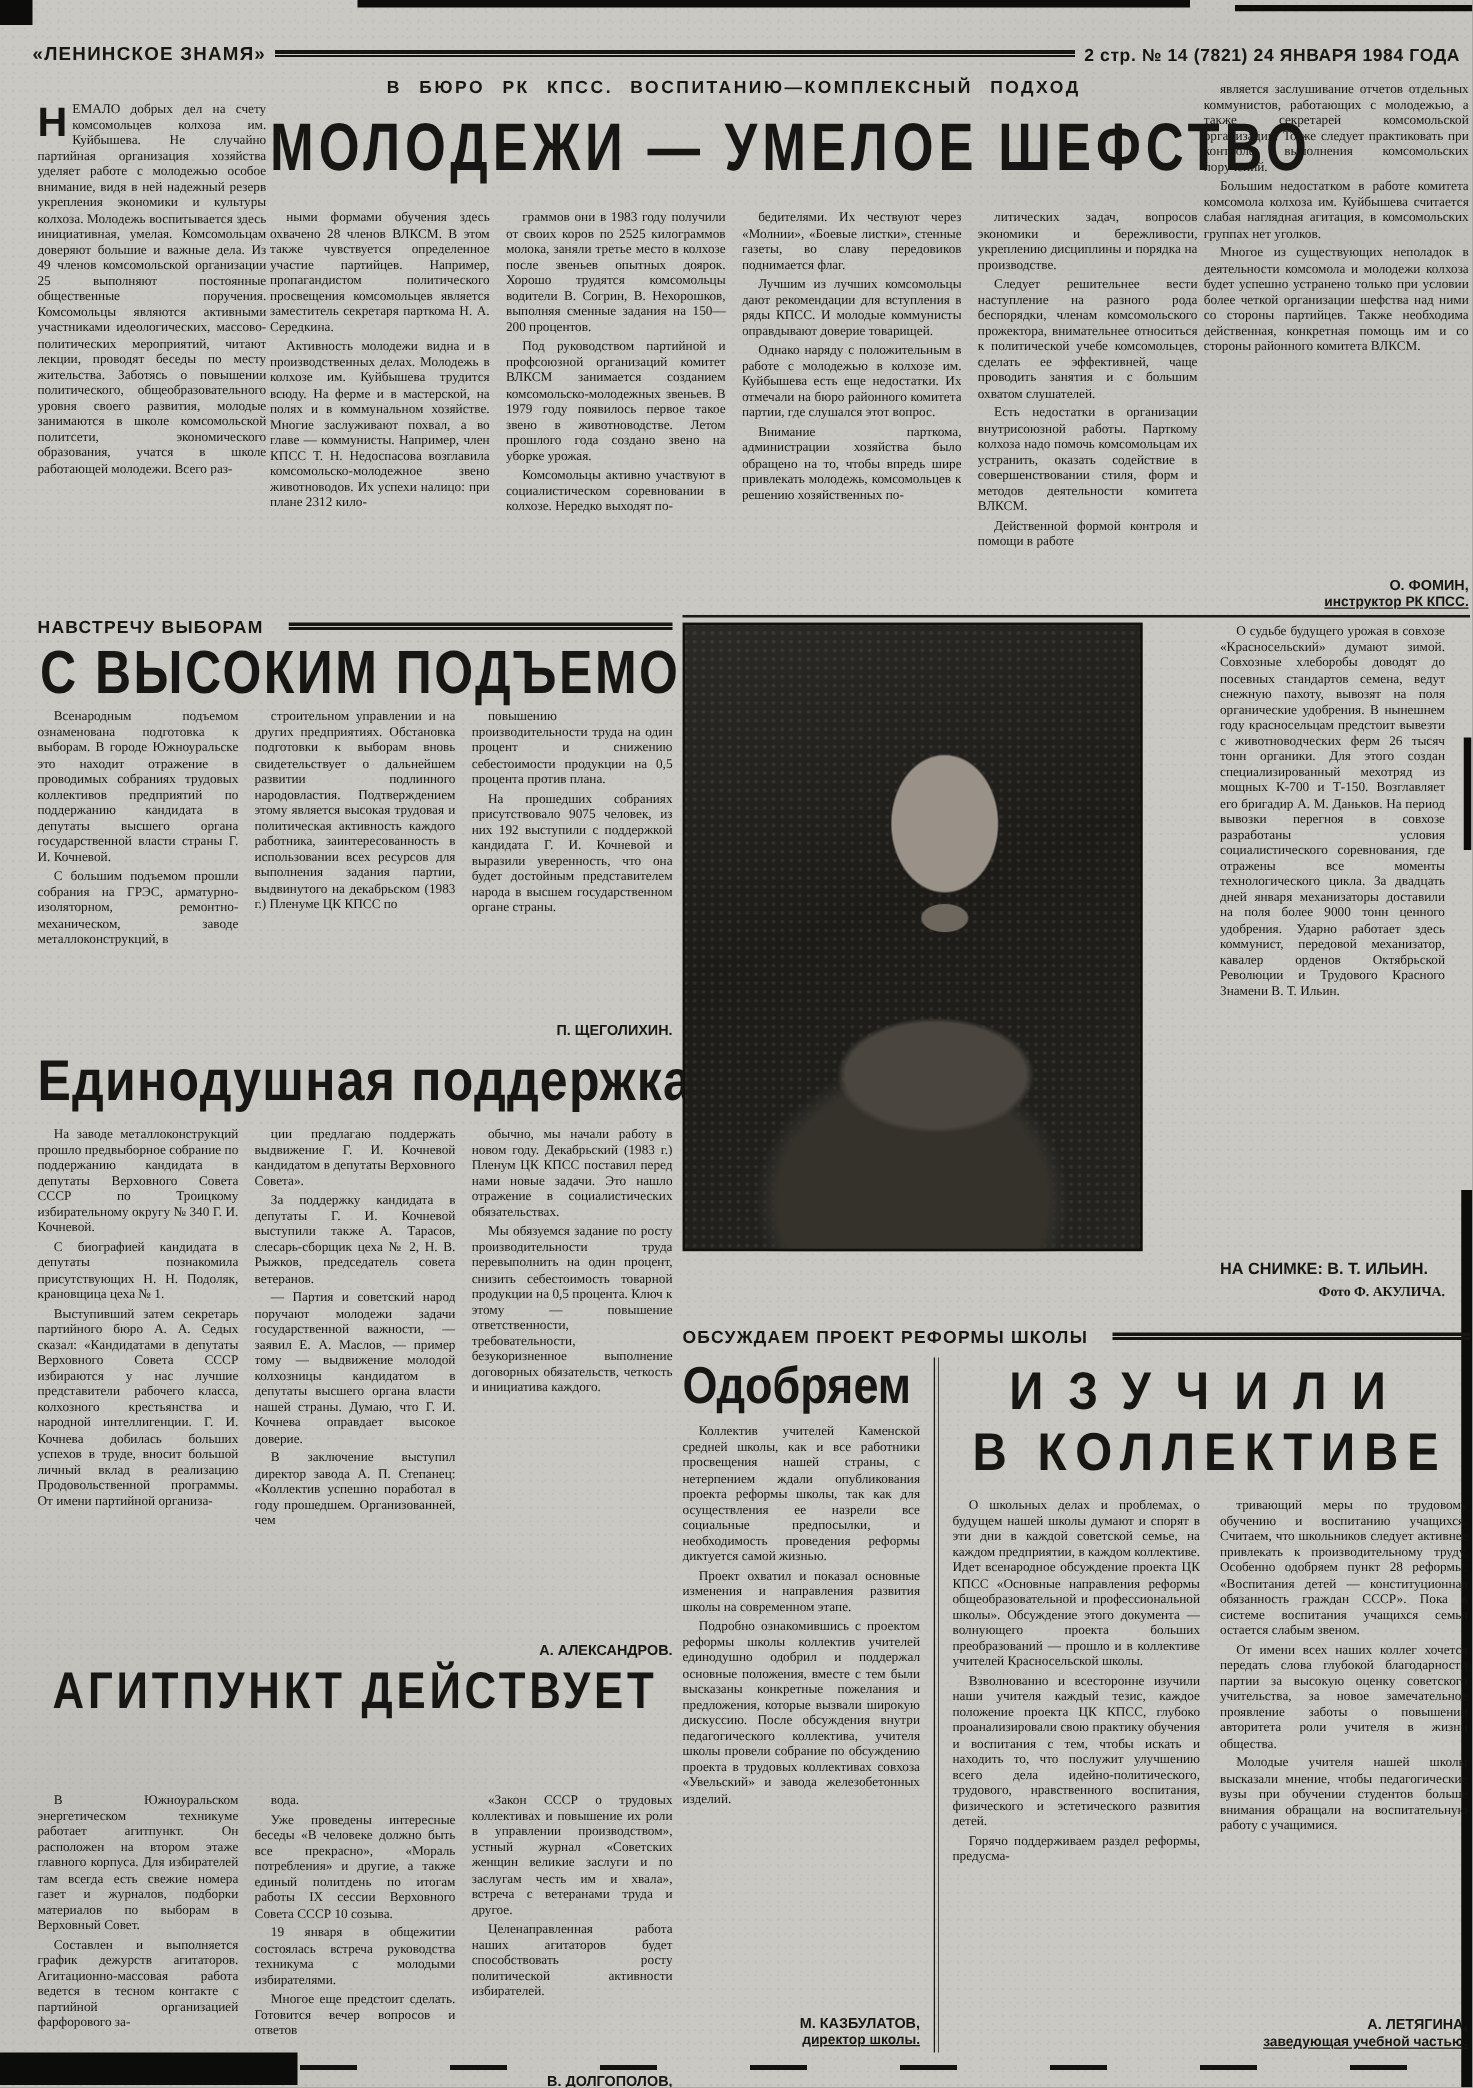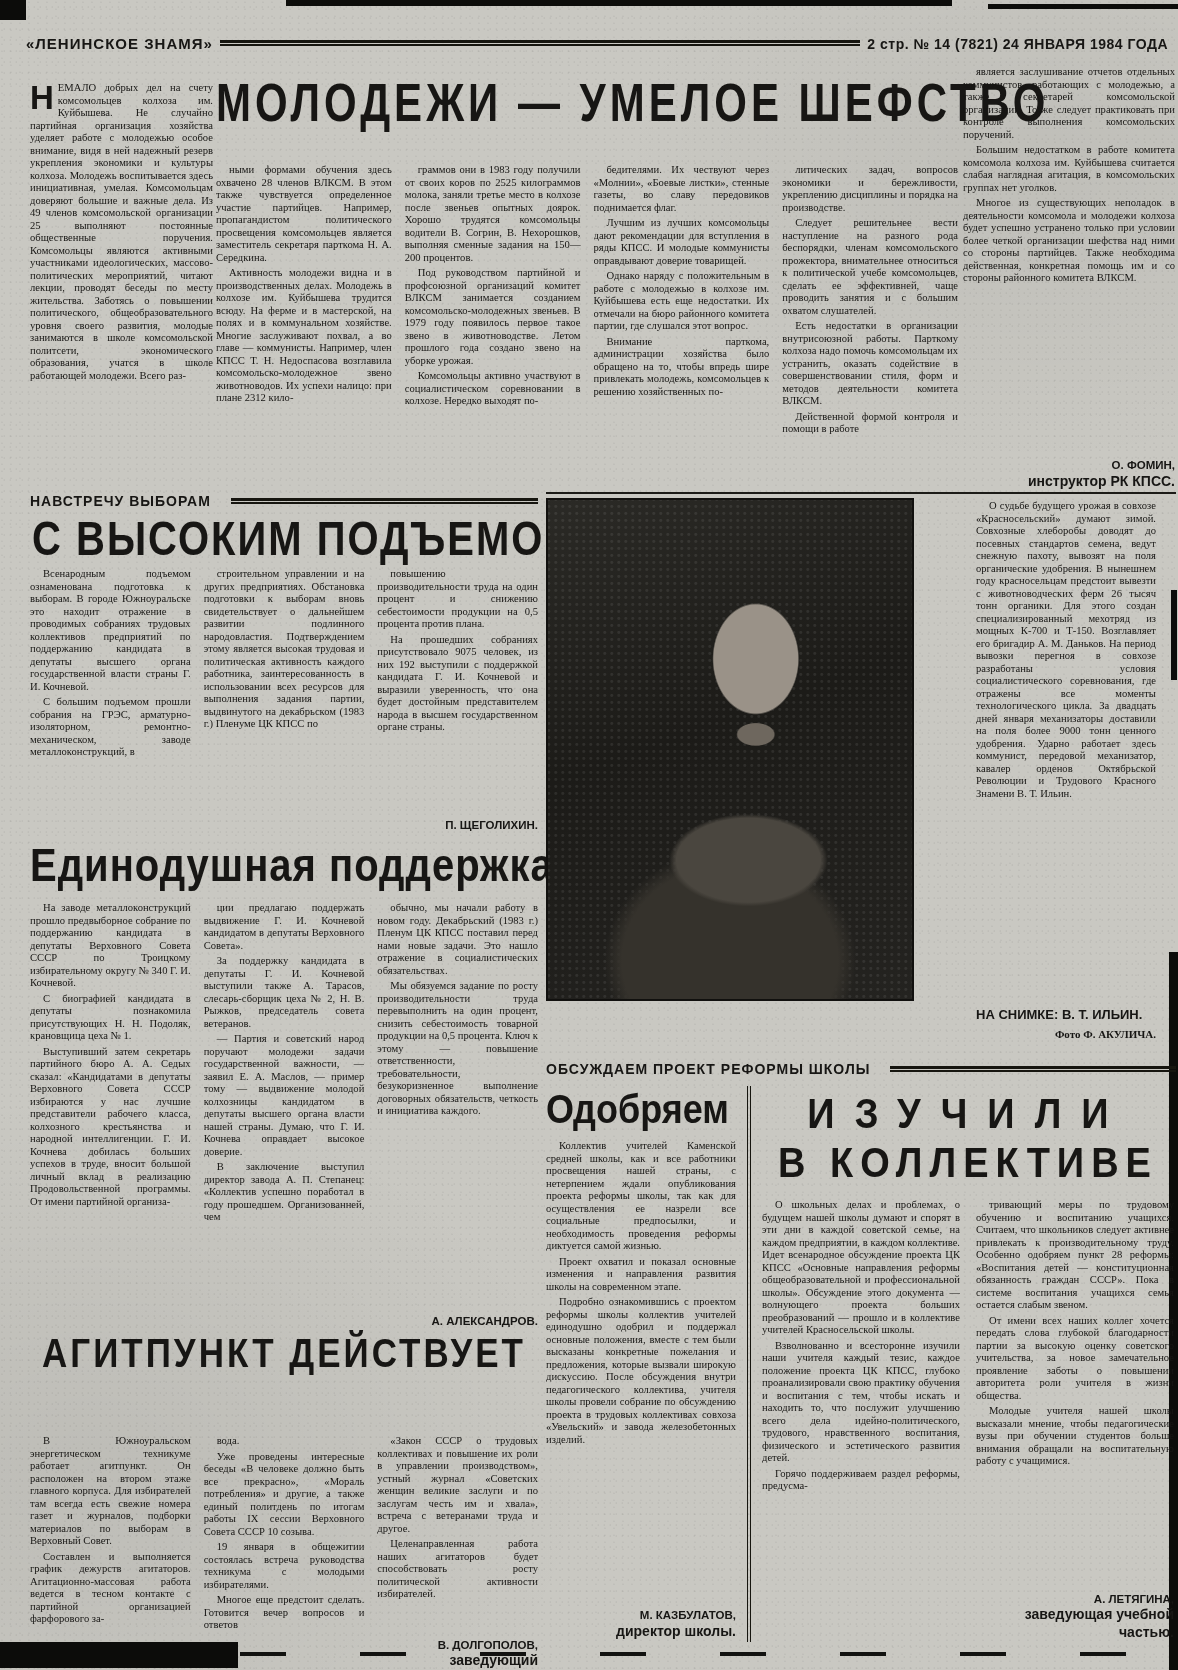--- a/index.html
+++ b/index.html
@@ -23,21 +23,21 @@
   .header .drule{flex:1;}
   .issue{font:bold 14px/1 "Liberation Sans",sans-serif;white-space:nowrap;letter-spacing:.5px;}
   
   .col p,.intro{font-size:10.6px;line-height:1.18;text-align:justify;margin:0 0 3px;}
   .col p{text-indent:13px;}
   .col{overflow:hidden;}
   .pincol{display:flex;flex-direction:column;overflow:hidden;}
   .pincol .flow{flex:1 1 auto;overflow:hidden;}
   .dropcap{float:left;font:bold 33px/.8 "Liberation Sans",sans-serif;padding:3px 4px 0 0;}
   .byline{flex:0 0 auto;text-align:right;font-family:"Liberation Sans",sans-serif;font-weight:bold;font-size:11.5px;line-height:1.25;margin-top:5px;}
-  .byline .role{font-size:14px;}
+  .byline .role{font-size:11px;text-decoration:underline;}
   .cols{display:flex;gap:13px;}
   .cols>div{flex:1 1 0;}
   
   .kicker{text-align:center;font:bold 14px/1.1 "Liberation Sans",sans-serif;letter-spacing:2px;word-spacing:8px;}
   .h-main{margin-top:14px;text-align:center;font:bold 42px/1 "Liberation Sans",sans-serif;letter-spacing:4px;transform:scaleY(1.28);transform-origin:top center;white-space:nowrap;}
   .h-podyem{font:bold 40px/1 "Liberation Sans",sans-serif;letter-spacing:2px;transform:scaleY(1.22);transform-origin:top left;white-space:nowrap;}
   .h-podderzhka{text-align:center;font:bold 40px/1 "Liberation Sans",sans-serif;letter-spacing:1px;transform:scaleY(1.15);transform-origin:top center;white-space:nowrap;}
   .h-agit{text-align:center;font:bold 35px/1 "Liberation Sans",sans-serif;letter-spacing:3px;transform:scaleY(1.18);transform-origin:top center;white-space:nowrap;}
   .h-odobr{font:bold 36px/1 "Liberation Sans",sans-serif;letter-spacing:0px;transform:scaleY(1.15);transform-origin:top left;margin-bottom:16px;}
   .h-izuch{text-align:center;font:bold 38px/1.15 "Liberation Sans",sans-serif;transform:scaleY(1.12);transform-origin:top center;}
@@ -80,22 +80,23 @@
     <span class="issue">2 стр. № 14 (7821) 24 ЯНВАРЯ 1984 ГОДА</span>
   </div>
 
   <div class="abs col" style="left:30px;top:82px;width:183px;height:408px;">
     <div class="intro">
       <span class="dropcap">Н</span><span>ЕМАЛО добрых дел на счету комсомольцев колхоза им. Куйбышева. Не случайно партийная организация хозяйства уделяет работе с молодежью особое внимание, видя в ней надежный резерв укрепления экономики и культуры колхоза. Молодежь воспитывается здесь инициативная, умелая. Комсомольцам доверяют большие и важные дела. Из 49 членов комсомольской организации 25 выполняют постоянные общественные поручения. Комсомольцы являются активными участниками идеологических, массово-политических мероприятий, читают лекции, проводят беседы по месту жительства. Заботясь о повышении политического, общеобразовательного уровня своего развития, молодые занимаются в школе комсомольской политсети, экономического образования, учатся в школе работающей молодежи. Всего раз-</span>
     </div>
   </div>
 
   <div class="abs" style="left:216px;top:62px;width:742px;">
+    <div class="kicker">В БЮРО РК КПСС. ВОСПИТАНИЮ—КОМПЛЕКСНЫЙ ПОДХОД</div>
     <div class="h-main">МОЛОДЕЖИ — УМЕЛОЕ ШЕФСТВО</div>
-    <div class="cols" style="margin-top:46px;">
+    <div class="cols" style="margin-top:36px;">
       <div class="col" style="height:335px;">
           <p>ными формами обучения здесь охвачено 28 членов ВЛКСМ. В этом также чувствуется определенное участие партийцев. Например, пропагандистом политического просвещения комсомольцев является заместитель секретаря парткома Н. А. Середкина.</p>
           <p>Активность молодежи видна и в производственных делах. Молодежь в колхозе им. Куйбышева трудится всюду. На ферме и в мастерской, на полях и в коммунальном хозяйстве. Многие заслуживают похвал, а во главе — коммунисты. Например, член КПСС Т. Н. Недоспасова возглавила комсомольско-молодежное звено животноводов. Их успехи налицо: при плане 2312 кило-</p>
         </div>
       <div class="col" style="height:335px;">
           <p>граммов они в 1983 году получили от своих коров по 2525 килограммов молока, заняли третье место в колхозе после звеньев опытных доярок. Хорошо трудятся комсомольцы водители В. Согрин, В. Нехорошков, выполняя сменные задания на 150—200 процентов.</p>
           <p>Под руководством партийной и профсоюзной организаций комитет ВЛКСМ занимается созданием комсомольско-молодежных звеньев. В 1979 году появилось первое такое звено в животноводстве. Летом прошлого года создано звено на уборке урожая.</p>
           <p>Комсомольцы активно участвуют в социалистическом соревновании в колхозе. Нередко выходят по-</p>
         </div>
       <div class="col" style="height:335px;">

